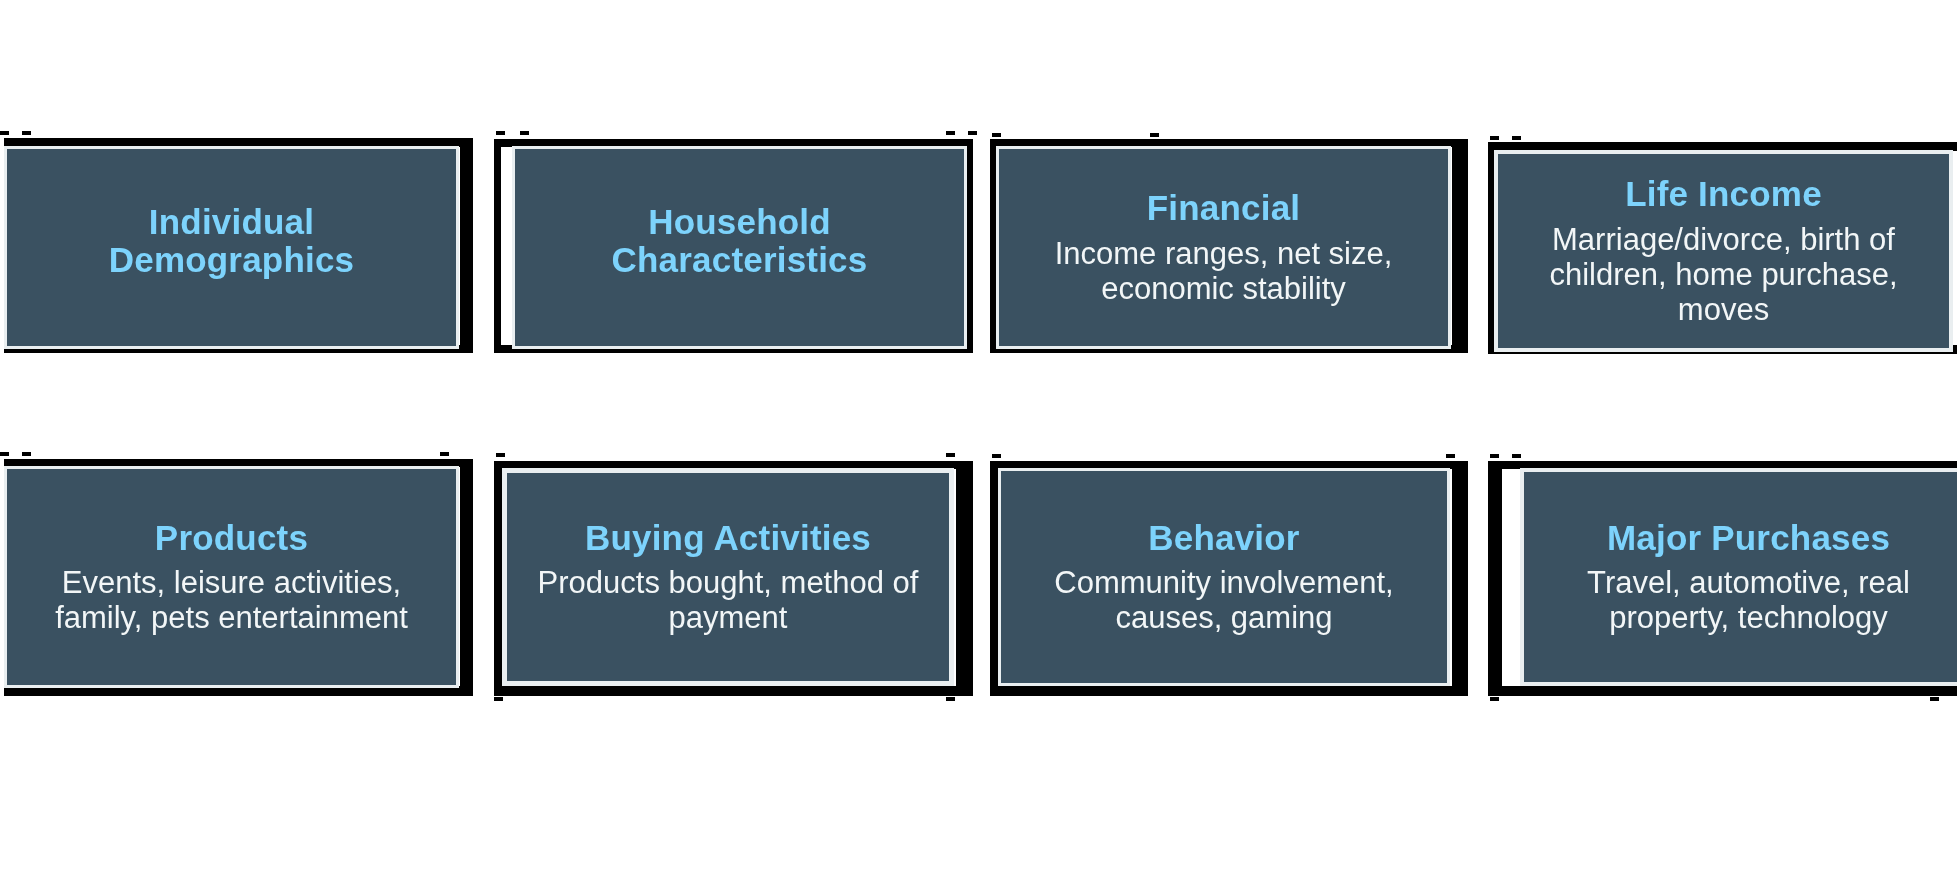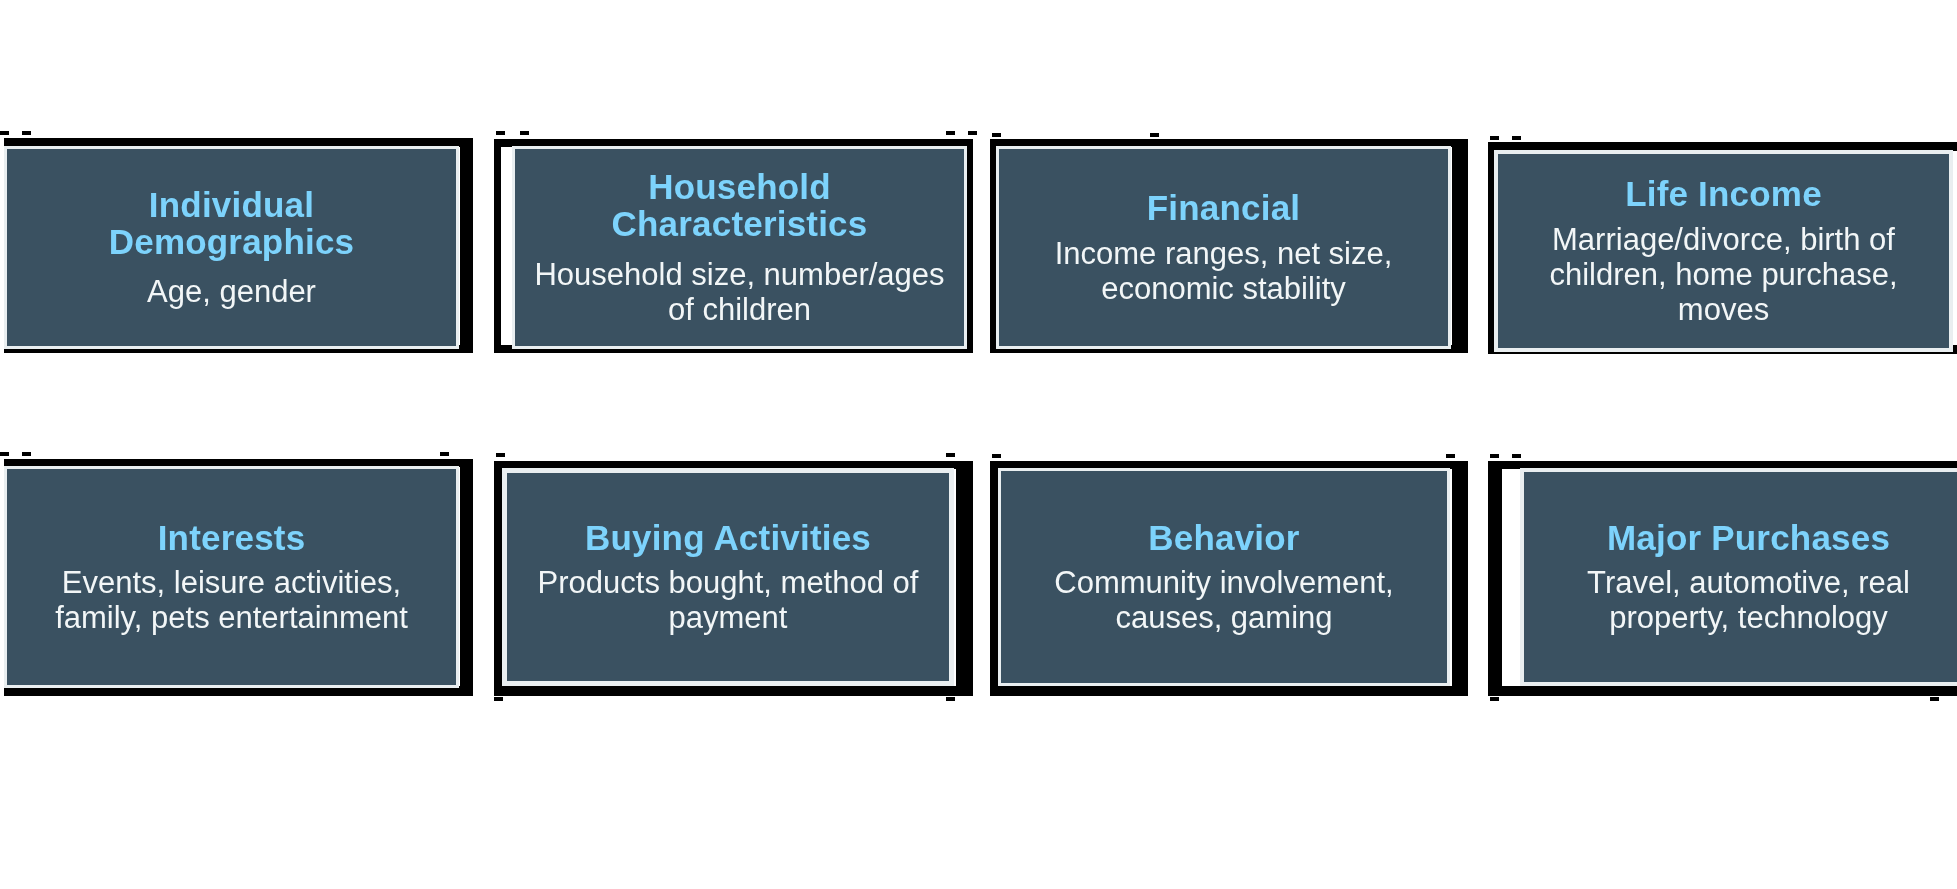--- a/index.html
+++ b/index.html
@@ -164,29 +164,27 @@
   <div class="tick" style="left:1512px; top:454px;"></div>
   <div class="tick" style="left:494px;  top:697px;"></div>
   <div class="tick" style="left:946px;  top:697px;"></div>
   <div class="tick" style="left:1490px; top:697px;"></div>
   <div class="tick" style="left:1930px; top:697px;"></div>
 
   <div class="card" id="card-1">
     <div class="inner-ring"></div>
     <div class="content">
       <div class="card-title two-line">Individual Demographics</div>
-      <div class="card-desc">Age, gender</div>
     </div>
   </div>
 
   <div class="card" id="card-2">
     <div class="inner-ring"></div>
     <div class="content">
       <div class="card-title two-line">Household Characteristics</div>
-      <div class="card-desc">Household size, number/ages of children</div>
     </div>
   </div>
 
   <div class="card" id="card-3">
     <div class="inner-ring"></div>
     <div class="content">
       <div class="card-title">Financial</div>
       <div class="card-desc">Income ranges, net size, economic stability</div>
     </div>
   </div>
@@ -195,21 +193,21 @@
     <div class="inner-ring"></div>
     <div class="content">
       <div class="card-title">Life Income</div>
       <div class="card-desc">Marriage/divorce, birth of children, home purchase, moves</div>
     </div>
   </div>
 
   <div class="card" id="card-5">
     <div class="inner-ring"></div>
     <div class="content">
-      <div class="card-title">Interests</div>
+      <div class="card-title">Products</div>
       <div class="card-desc">Events, leisure activities, family, pets entertainment</div>
     </div>
   </div>
 
   <div class="card" id="card-7">
     <div class="inner-ring"></div>
     <div class="content">
       <div class="card-title">Behavior</div>
       <div class="card-desc">Community involvement, causes, gaming</div>
     </div>

